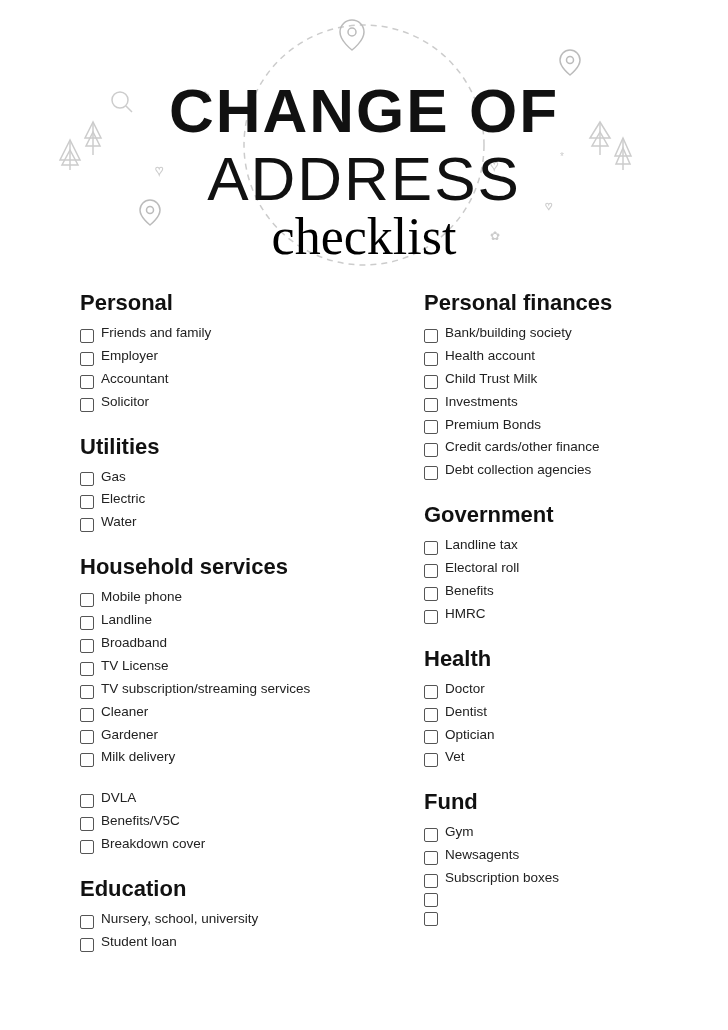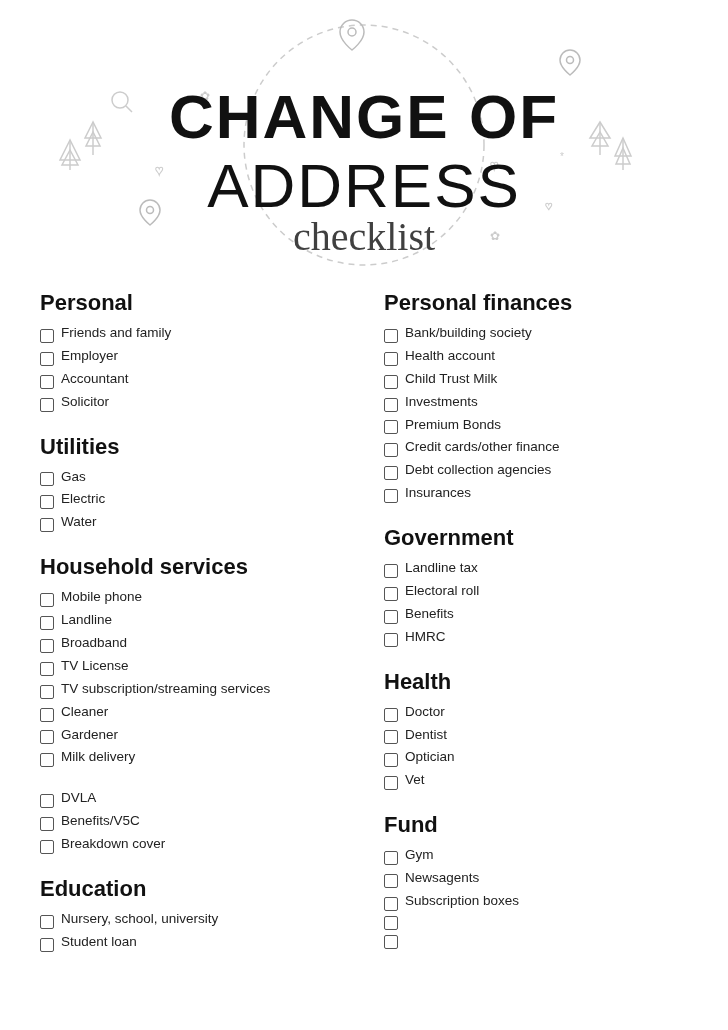--- a/index.html
+++ b/index.html
@@ -51,24 +51,24 @@
       font-size: 62px;
       font-weight: 400;
       font-family: 'Arial Black', 'Arial', sans-serif;
       text-transform: uppercase;
       letter-spacing: 2px;
       color: #111;
       display: block;
     }
 
     .header-title .line3 {
-      font-size: 40px;
+      font-size: 52px;
       font-weight: 400;
       font-family: 'Brush Script MT', cursive;
-      color: #404040;
+      color: #000000;
       display: block;
       margin-top: -5px;
     }
 
     
     .header-deco {
       position: absolute;
       top: 0; left: 0; right: 0; bottom: 0;
       z-index: 1;
     }
@@ -84,20 +84,21 @@
     .col-left {
       padding-right: 20px;
     }
 
     .col-right {
       padding-left: 20px;
     }
 
     .section {
       margin-bottom: 22px;
+      margin-left: 40px;
     }
 
     .section-title {
       font-size: 22px;
       font-weight: 900;
       color: #111;
       margin-bottom: 8px;
       font-family: 'Arial Black', 'Arial', sans-serif;
     }
 
@@ -351,24 +352,20 @@
               <span>Premium Bonds</span>
             </li>
           <li>
               <span class="checkbox"></span>
               <span>Credit cards/other finance</span>
             </li>
           <li>
               <span class="checkbox"></span>
               <span>Debt collection agencies</span>
             </li>
-          <li>
-              <span class="checkbox"></span>
-              <span>Insurances</span>
-            </li>
         </ul>
       </div>
 
       <div class="section">
         <div class="section-title">Government</div>
         <ul class="checklist">
           <li>
               <span class="checkbox"></span>
               <span>Landline tax</span>
             </li>

